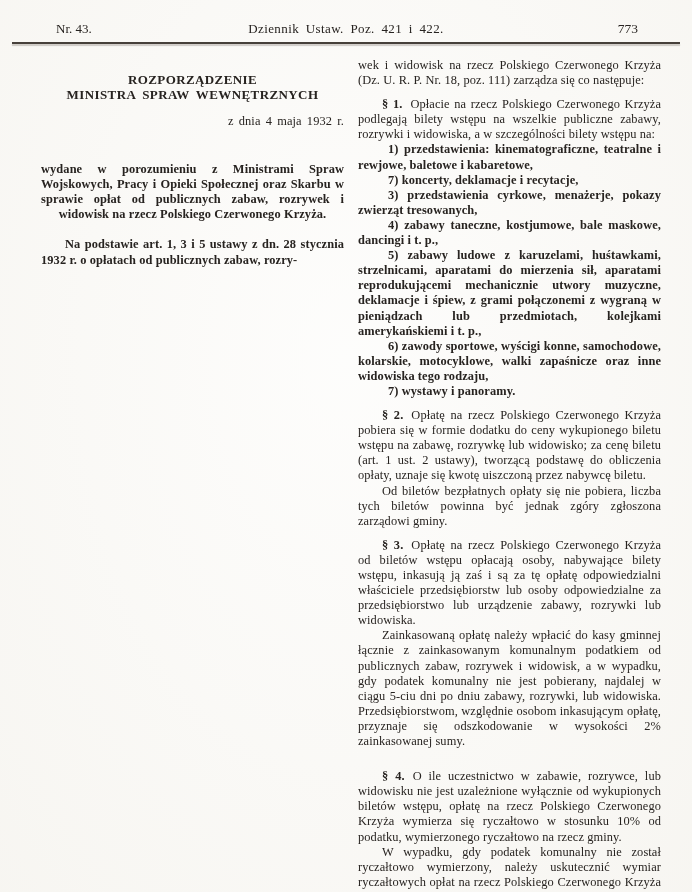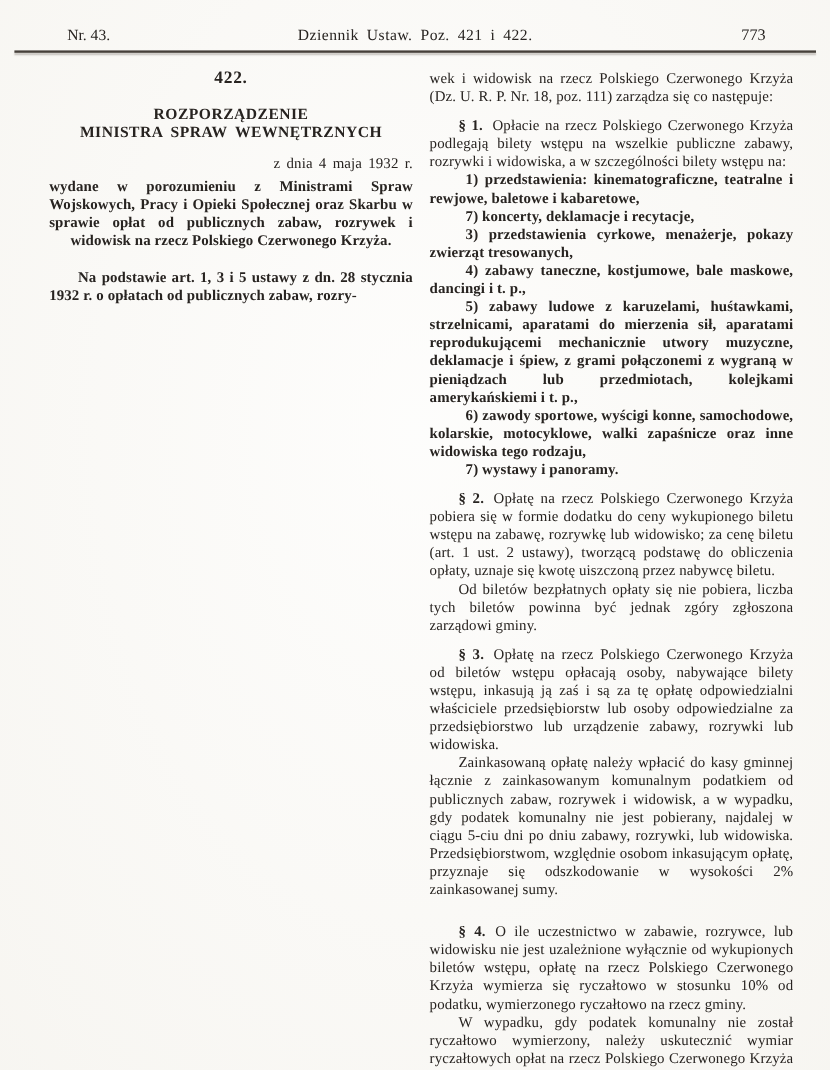--- a/index.html
+++ b/index.html
@@ -81,21 +81,21 @@
     letter-spacing: 0.4px;
     word-spacing: 3px;
   }
   .decree-date {
     text-align: right;
     margin-top: 12px;
     word-spacing: 2px;
   }
   .subtitle {
     font-weight: bold;
-    margin-top: 4px;
+    margin-top: 33px;
     text-indent: 0;
     text-align: justify;
     text-align-last: center;
   }
   .legal-basis { margin-top: 15px; font-weight: bold; }
   
   .cont { text-indent: 0; }
   .sec  { margin-top: 9px; }
   .sec-lg { margin-top: 20px; }
   .marker {
@@ -113,21 +113,20 @@
     <span class="issue">Nr. 43.</span>
     <span class="center-title">Dziennik Ustaw. Poz. 421 i 422.</span>
     <span class="page-num">773</span>
   </div>
 
   <div class="rule"></div>
 
   <div class="columns">
 
     <div class="col">
-      <p class="art-num">422.</p>
       <p class="decree-title">ROZPORZĄDZENIE</p>
       <p class="decree-title" style="margin-top:0">MINISTRA SPRAW WEWNĘTRZNYCH</p>
       <p class="decree-date">z dnia 4 maja 1932 r.</p>
       <p class="subtitle">wydane w porozumieniu z Ministrami Spraw Wojskowych, Pracy i Opieki Społecznej oraz Skarbu w sprawie opłat od publicznych zabaw, rozrywek i widowisk na rzecz Polskiego Czerwonego Krzyża.</p>
       <p class="par legal-basis">Na podstawie art. 1, 3 i 5 ustawy z dn. 28 stycznia 1932 r. o opłatach od publicznych zabaw, rozry-</p>
     </div>
 
     <div class="col">
       <p class="cont">wek i widowisk na rzecz Polskiego Czerwonego Krzyża (Dz. U. R. P. Nr. 18, poz. 111) zarządza się co następuje:</p>
 

